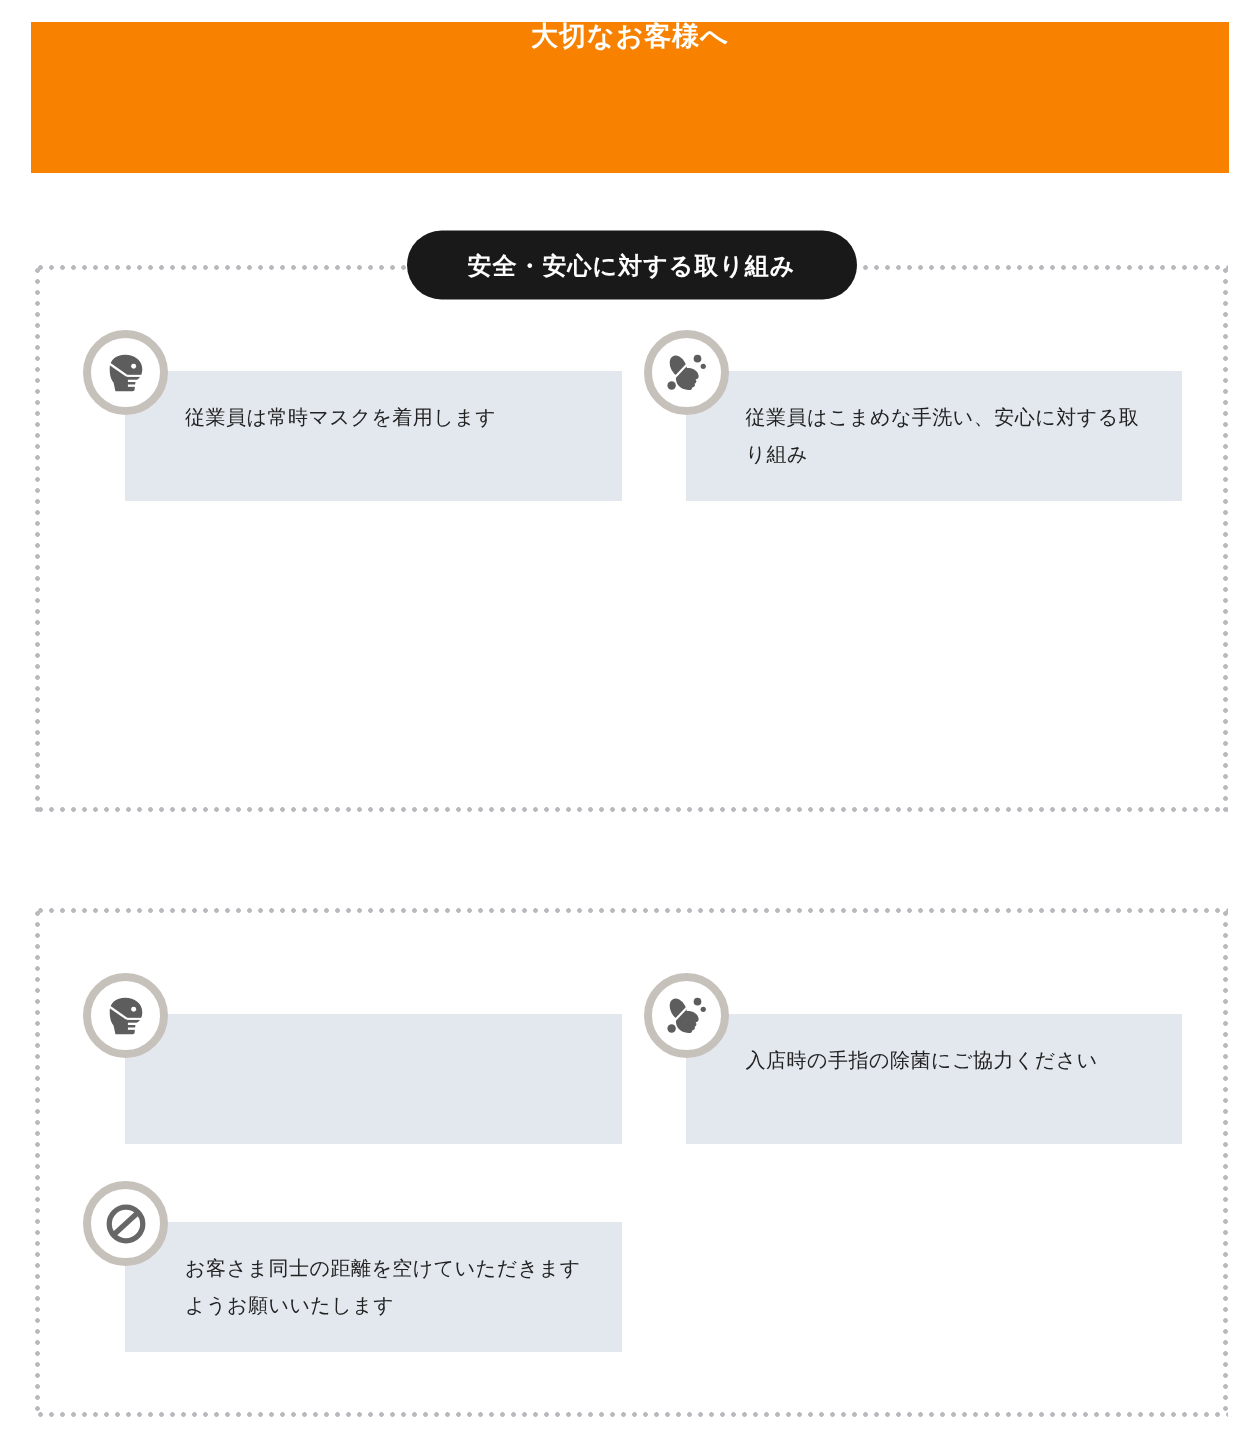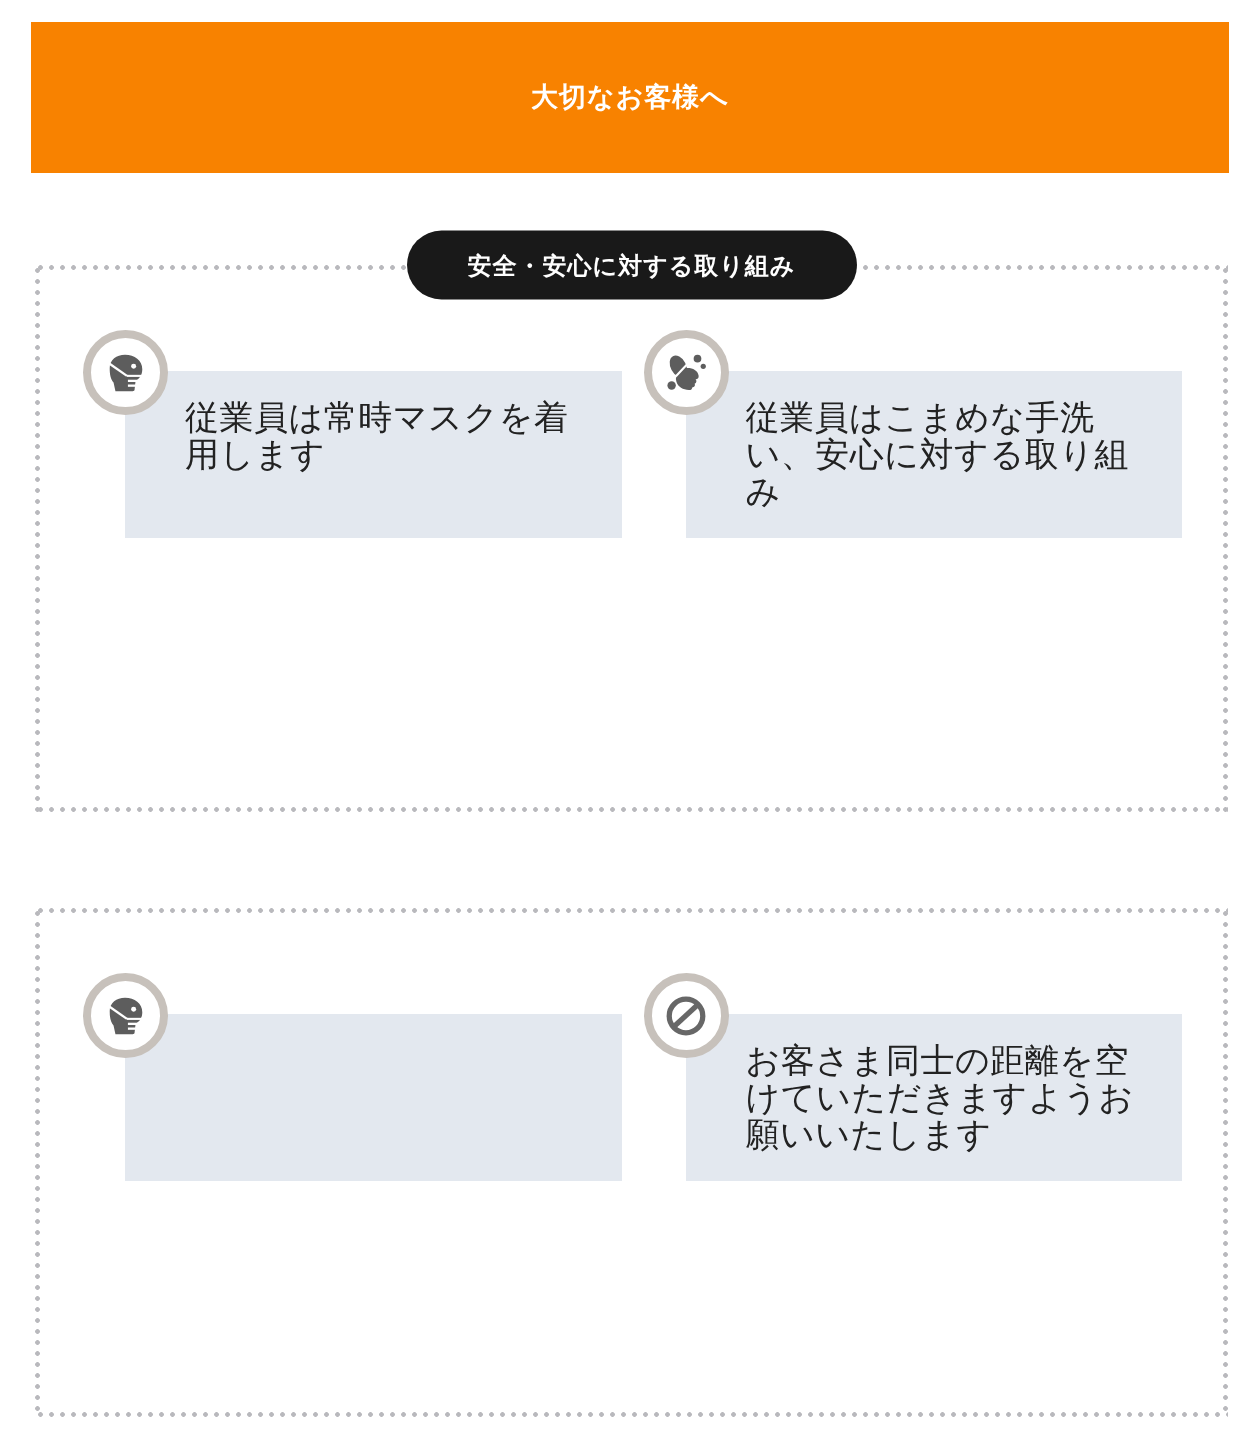--- a/index.html
+++ b/index.html
@@ -13,21 +13,21 @@
   }
 
   
   .banner {
     position: absolute;
     left: 31px; top: 22px;
     width: 1198px; height: 151px;
     background: #f88200;
     display: flex;
     flex-direction: row;
-    align-items: center;
+    align-items: flex-start;
     justify-content: center;
     gap: 22px;
   }
   .banner-line {
     color: #ffffff;
     font-weight: bold;
     font-size: 27px;
     letter-spacing: 1px;
     line-height: 1.1;
     white-space: nowrap;
@@ -77,21 +77,21 @@
     row-gap: 78px;
     padding: 106px 46px 0 90px;
   }
 
   .item-box {
     position: relative;
     background: #e3e8ef;
     box-sizing: border-box;
     min-height: 130px;
     padding: 28px 28px 28px 60px;
-    font-size: 34px;
+    font-size: 20px;
     line-height: 37px;
     letter-spacing: 0.5px;
     color: #222222;
   }
 
   .icon-circle {
     position: absolute;
     left: -42px; top: -41px;
     width: 69px; height: 69px;
     background: #ffffff;
@@ -158,20 +158,33 @@
             <path d="M23 5 C33 5 41 11 41 20 C41 26 38 30 34 32 L33 41 C33 42.5 32 43 31 43 L13 43 L11 34 C8 30 7 26 7 19 C7 10 14 5 23 5 Z" fill="#5d5d5d"></path>
             <line x1="5" y1="13" x2="25" y2="27" stroke="#fff" stroke-width="2.4"></line>
             <line x1="25" y1="27" x2="41" y2="27" stroke="#fff" stroke-width="2.2"></line>
             <circle cx="32" cy="17" r="2.6" fill="#fff"></circle>
             <rect x="26" y="31" width="13" height="2.4" fill="#fff"></rect>
             <rect x="26" y="36" width="11" height="2.4" fill="#fff"></rect>
           </svg>
         </span>
       </div>
 
+      <div class="item-box">
+        <span class="icon-circle">
+          <svg viewBox="0 0 48 48" aria-hidden="true">
+            <ellipse cx="16" cy="17" rx="8" ry="12" transform="rotate(-28 16 17)" fill="#5d5d5d"></ellipse>
+            <path d="M14 33 C12 26 16 20 23 19 C30 18 36 21 37 26 C37.8 29 36 30.5 34 30.5 C35.5 32 35 34.5 33 35.2 C34 37 32.5 39 30.5 39 C30.5 40.8 29 42 27 41.8 C21 41.2 15.5 38.5 14 33 Z" fill="#5d5d5d"></path>
+            <circle cx="36" cy="9" r="4" fill="#5d5d5d"></circle>
+            <circle cx="42" cy="17" r="2.7" fill="#5d5d5d"></circle>
+            <circle cx="9" cy="37" r="4.4" fill="#5d5d5d"></circle>
+            <line x1="10" y1="31" x2="27" y2="13" stroke="#fff" stroke-width="2.2"></line>
+          </svg>
+        </span>
+        <span>入店時の手指の除菌にご協力ください</span>
+      </div>
 
       <div class="item-box">
         <span class="icon-circle">
           <svg viewBox="0 0 48 48" aria-hidden="true">
             <circle cx="24" cy="24" r="17.5" fill="none" stroke="#676767" stroke-width="5.5"></circle>
             <line x1="11.5" y1="35" x2="36.5" y2="12" stroke="#676767" stroke-width="5.5"></line>
           </svg>
         </span>
         <span>お客さま同士の距離を空けていただきますようお願いいたします</span>
       </div>

